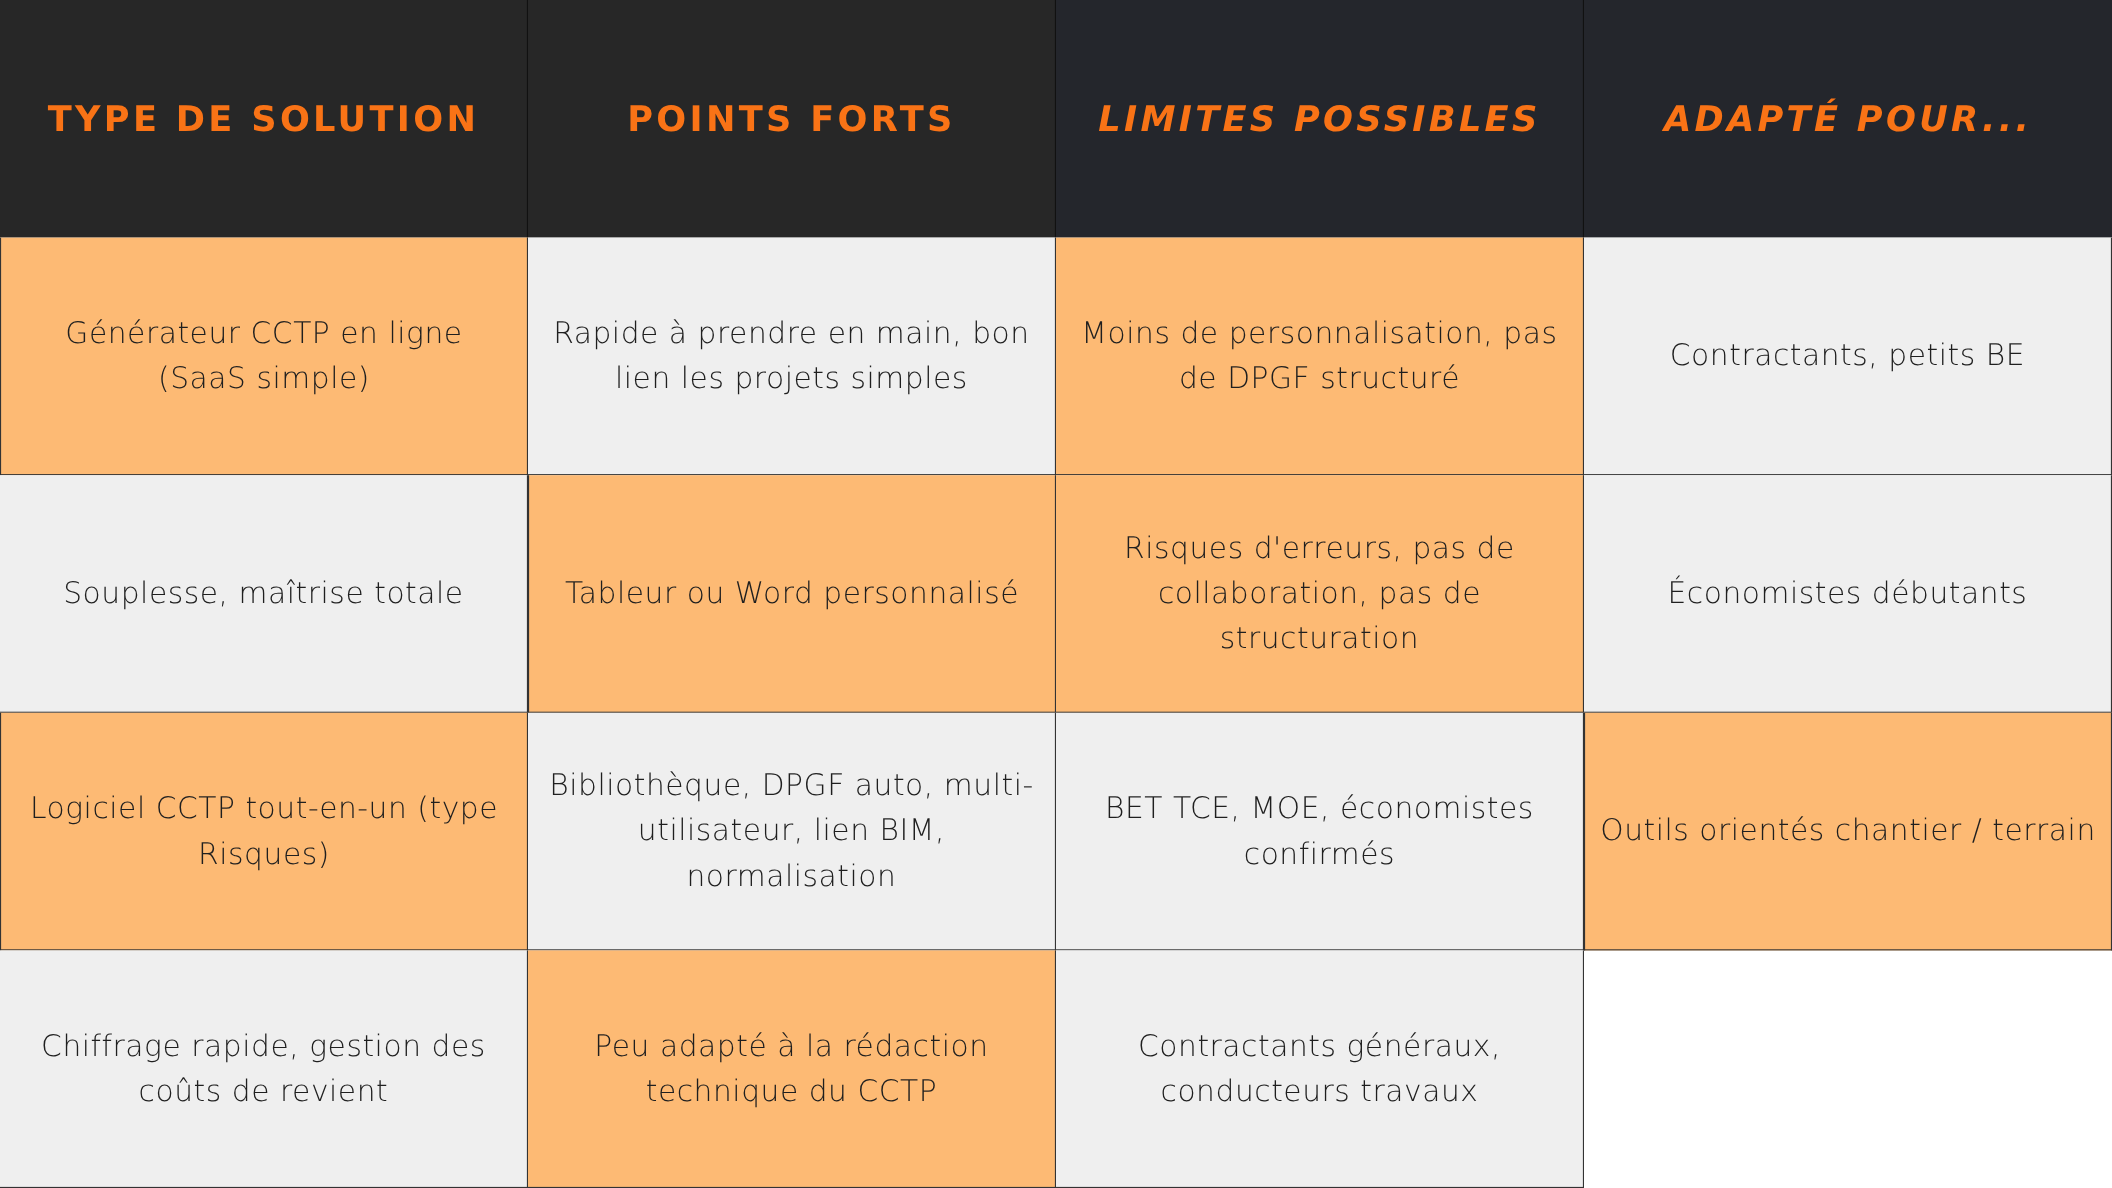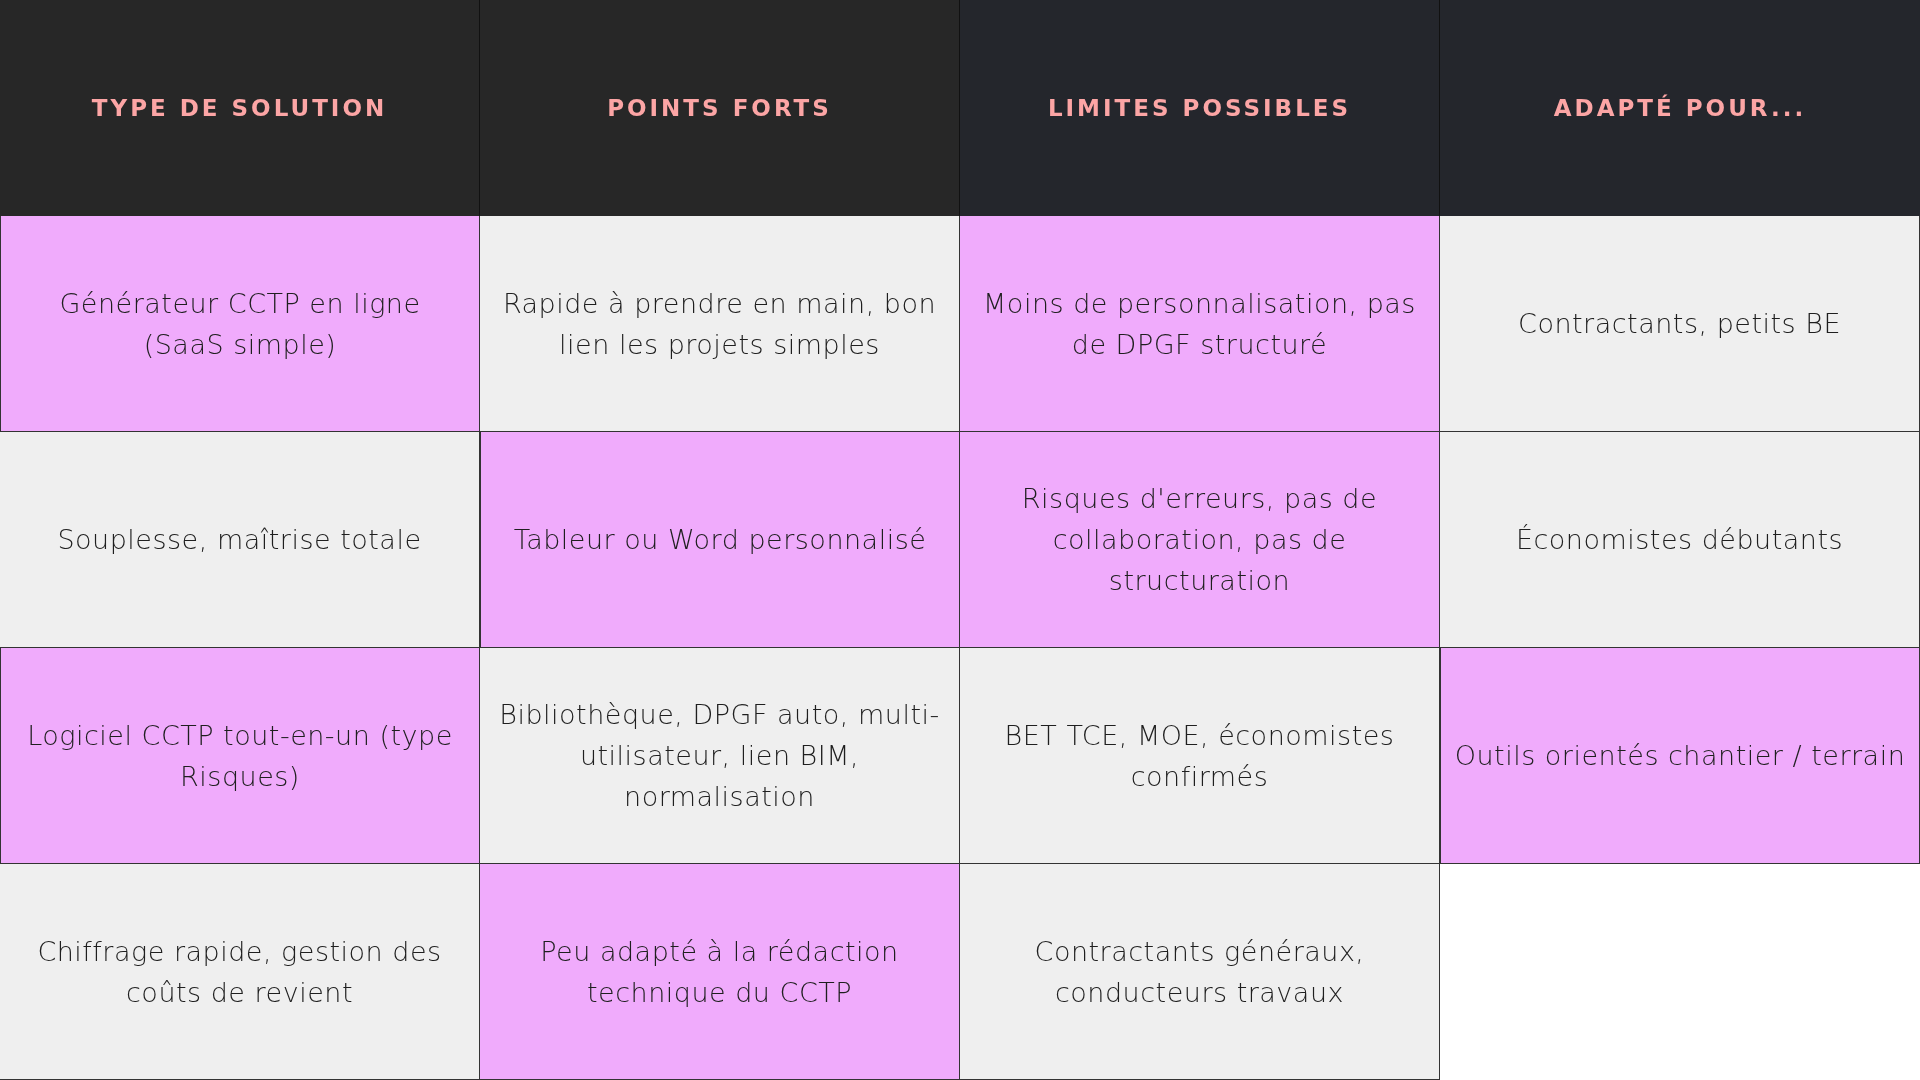--- a/index.html
+++ b/index.html
@@ -1,24 +1,24 @@
 <!DOCTYPE html>
 <html><head>
   <meta charset="utf-8">
   <style>
     html, body { margin:0; padding:0; background:#ffffff; }
     body { width:1920px; height:1080px; overflow:hidden; font-family:"DejaVu Sans", sans-serif; }
     .table { display:grid; grid-template-columns: 480px 480px 480px 480px; grid-template-rows: 216px 216px 216px 216px 216px; width:1920px; height:1080px; box-sizing:border-box; }
     .cell { display:flex; align-items:center; justify-content:center; text-align:center; box-sizing:border-box; border-right:1.5px solid #333; border-bottom:1.5px solid #333; padding:0 10px; color:#1f1f1f; font-size:27px; line-height:41px; font-weight:300; letter-spacing:0.5px; }
     .cell.first-col { border-left:1.5px solid #333; }
-    .hdr { color:#fca5a5; font-weight:bold; font-size:23px; letter-spacing:3px; border-bottom:none; border-right:1px solid #111; padding-top:0; }
+    .hdr { color:#f97316; font-weight:bold; font-size:32px; letter-spacing:3px; border-bottom:none; border-right:1px solid #111; padding-top:0; }
     .hdr.c0, .hdr.c1 { background:#272727; }
-    .hdr.c2, .hdr.c3 { background:#24262c; }
+    .hdr.c2, .hdr.c3 { background:#24262c;font-style:italic; }
     .hdr.c3 { border-right:none; }
-    .body.c0, .body.c2 { background:#f0abfc; }
+    .body.c0, .body.c2 { background:#fdba74; }
     .body.c1, .body.c3 { background:#efefef; }
     .body.c3 { border-right:1.5px solid #333; }
     .txt { white-space:pre-line; }
   </style>
 </head>
 <body>
 
 <div class="table">
 
   <div class="cell hdr c0">

